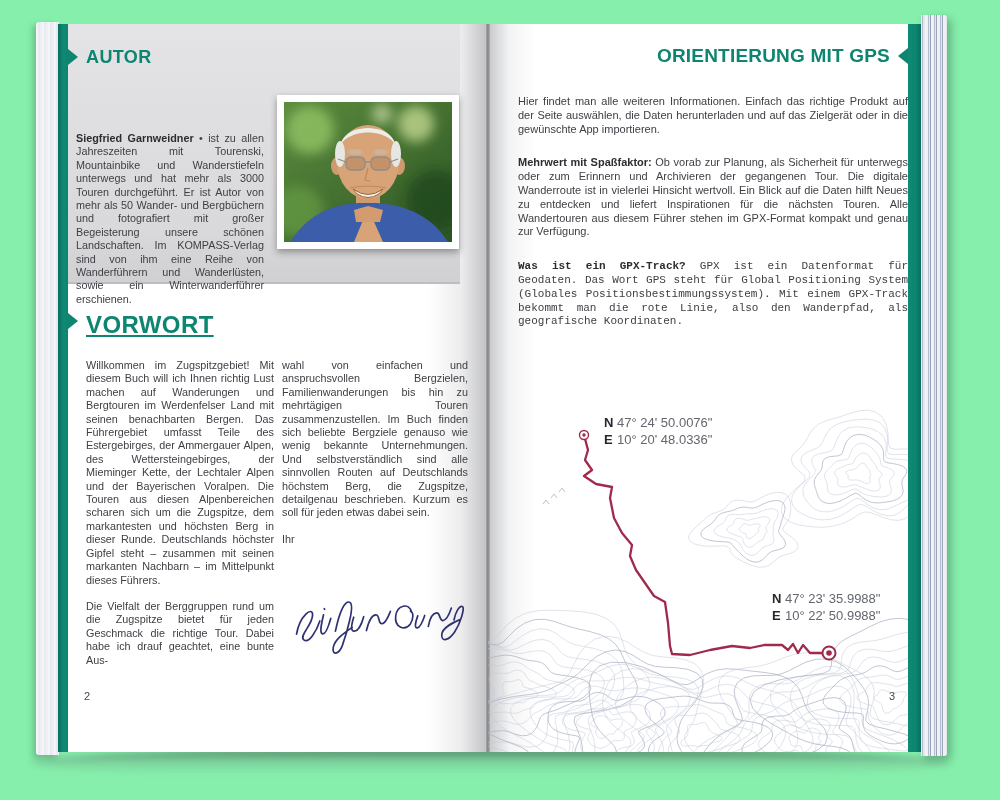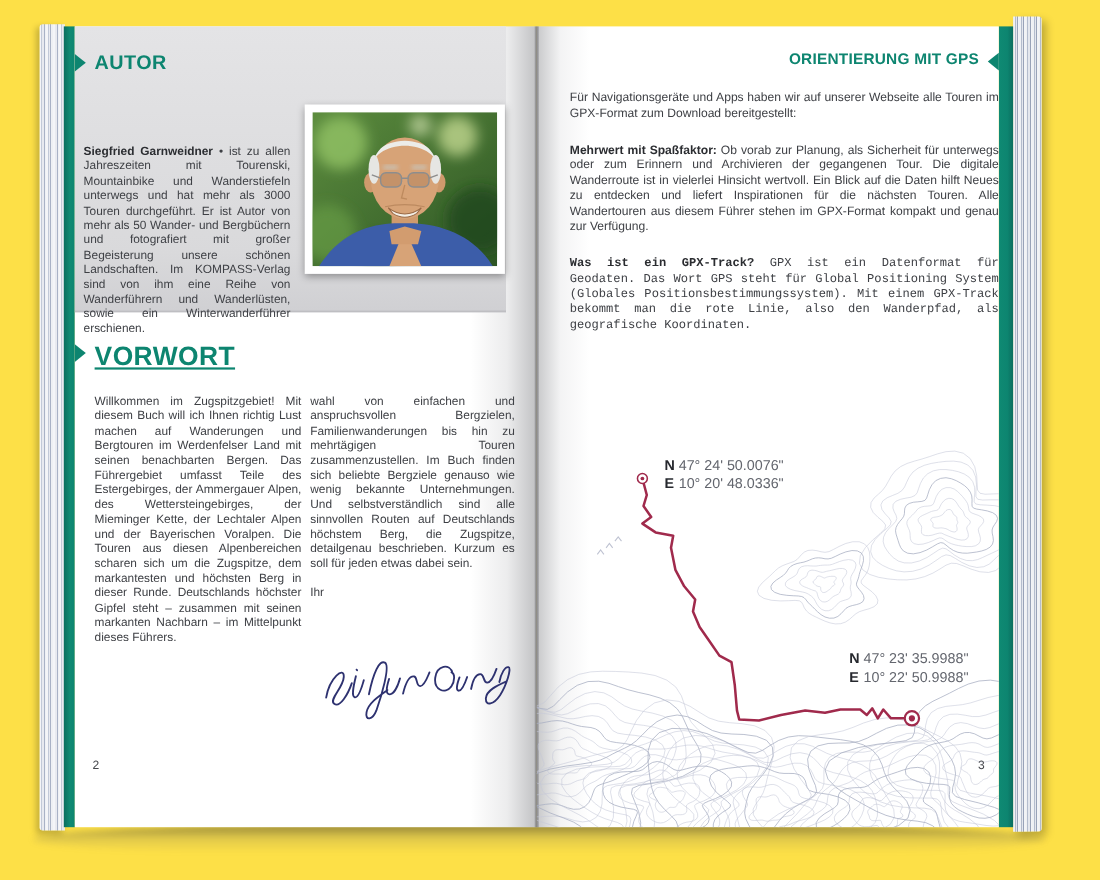--- a/index.html
+++ b/index.html
@@ -1,16 +1,16 @@
 <!DOCTYPE html>
 <html><head>
 <meta charset="utf-8">
 <style>
   html,body{margin:0;padding:0;background:#fff;}
-  .stage{position:relative;width:1000px;height:800px;background:#fde047;overflow:hidden;
+  .stage{position:relative;width:1000px;height:800px;background:#86efac;overflow:hidden;
          font-family:"Liberation Sans",sans-serif;}
   .abs{position:absolute;}
   
   .book-shadow{left:30px;top:748px;width:920px;height:30px;
     background:linear-gradient(180deg,rgba(35,35,38,.55),rgba(90,90,95,.18) 45%,rgba(255,255,255,0) 90%);
     filter:blur(3px);border-radius:50%/18px;}
   .stack-left{left:36px;top:22px;width:23px;height:733px;border-radius:3px 0 0 3px;
     background:repeating-linear-gradient(90deg,#f4f5f8 0 1.6px,#c2c9d8 1.6px 2.4px,#e8eaf0 2.4px 3.8px,#a9b2c6 3.8px 4.5px,#eef0f4 4.5px 6px);
     box-shadow:-3px 3px 6px rgba(0,0,0,.22);}
   .stack-right{left:921px;top:15px;width:26px;height:741px;border-radius:0 3px 3px 0;
@@ -25,21 +25,21 @@
     background:linear-gradient(90deg,rgba(255,255,255,0),rgba(120,122,128,.14) 55%,rgba(70,72,78,.34) 100%);}
   .page-right{left:488px;top:24px;width:420px;height:728px;background:#ffffff;}
   .page-right::before{content:"";position:absolute;left:0;top:0;width:48px;height:100%;
     background:linear-gradient(90deg,rgba(70,72,78,.30),rgba(140,142,148,.10) 45%,rgba(255,255,255,0) 100%);}
   .spine{left:486px;top:24px;width:4px;height:728px;
     background:linear-gradient(90deg,rgba(40,40,44,.18),rgba(30,30,34,.38),rgba(40,40,44,.15));filter:blur(.6px);}
   
   .hd{font-weight:bold;color:#0d8570;letter-spacing:.4px;}
   .hd-autor{left:86px;top:47px;font-size:18px;}
   .hd-vorwort{left:86px;top:311px;font-size:24px;text-decoration:underline;}
-  .hd-gps{left:518px;top:45px;width:372px;font-size:14px;text-align:right;letter-spacing:.2px;}
+  .hd-gps{left:518px;top:45px;width:372px;font-size:19px;text-align:right;letter-spacing:.2px;}
   .notch-r{width:0;height:0;border-top:8px solid transparent;border-bottom:8px solid transparent;border-left:10px solid #0d8570;}
   .notch-l{width:0;height:0;border-top:8px solid transparent;border-bottom:8px solid transparent;border-right:10px solid #0d8570;}
   .n1{left:68px;top:49px;} .n2{left:68px;top:313px;} .n3{left:898px;top:48px;}
   
   .body-txt{font-size:10.8px;line-height:13.4px;text-align:justify;color:#3e4045;}
   .body-txt .b,.b{font-weight:bold;color:#2b2d31;}
   .autor-box{left:68px;top:24px;width:392px;height:258px;
     background:linear-gradient(180deg,#e4e4e6,#d9d9db 80%,#d0d0d3);border-bottom:2px solid #bebec2;}
   .autor-bio{left:76px;top:92px;width:188px;margin-top:40px;}
   .photo{left:277px;top:95px;width:168px;height:140px;background:#fff;padding:7px;
@@ -130,20 +130,21 @@
         <path d="M66,86 Q84,82 102,86" stroke="#b07f55" stroke-width="1" fill="none" opacity=".7"></path>
       </g>
     </svg>
   </div>
 
   <div class="abs notch-r n2"></div>
   <div class="abs hd hd-vorwort">VORWORT</div>
 
   <div class="abs body-txt col1">
     <p>Willkommen im Zugspitzgebiet! Mit diesem Buch will ich Ihnen richtig Lust machen auf Wanderungen und Bergtouren im Werdenfelser Land mit seinen benachbarten Bergen. Das Führergebiet umfasst Teile des Estergebirges, der Ammergauer Alpen, des Wettersteingebirges, der Mieminger Kette, der Lechtaler Alpen und der Bayerischen Voralpen. Die Touren aus diesen Alpenbereichen scharen sich um die Zugspitze, dem markantesten und höchsten Berg in dieser Runde. Deutschlands höchster Gipfel steht – zusammen mit seinen markanten Nachbarn – im Mittelpunkt dieses Führers.</p>
+    <p>Die Vielfalt der Berggruppen rund um die Zugspitze bietet für jeden Geschmack die richtige Tour. Dabei habe ich drauf geachtet, eine bunte Aus-</p>
   </div>
   <div class="abs body-txt col2">
     <p>wahl von einfachen und anspruchsvollen Bergzielen, Familienwanderungen bis hin zu mehrtägigen Touren zusammenzustellen. Im Buch finden sich beliebte Bergziele genauso wie wenig bekannte Unternehmungen. Und selbstverständlich sind alle sinnvollen Routen auf Deutschlands höchstem Berg, die Zugspitze, detailgenau beschrieben. Kurzum es soll für jeden etwas dabei sein.</p>
     <p class="closing">Ihr</p>
   </div>
 
   <div class="abs signature" title="Siegfried Garnweidner">
     <svg width="178" height="72" viewBox="0 0 178 72">
       <g fill="none" stroke="#2e3270" stroke-width="1.7" stroke-linecap="round" stroke-linejoin="round">
         <path d="M8,46 C12,28 26,18 25,28 C24,38 10,48 15,52 C20,56 28,44 32,34 M36,28 C33,38 31,46 34,47 C37,48 41,38 43,32 M37,22 L37.4,22.6 M47,45 C52,26 58,14 63,17 C68,20 58,48 53,60 C49,69 42,69 44,61 C46,53 56,47 64,42 M66,32 C63,40 62,46 66,46 C70,46 74,38 76,32 M78,46 C81,36 85,30 89,31 C92,32 90,40 94,40 C98,40 101,32 103,28"></path>
@@ -154,21 +155,21 @@
 
   <div class="abs pageno pn2">2</div>
 
   <div class="abs page-right"></div>
   <div class="abs spine"></div>
 
   <div class="abs hd hd-gps">ORIENTIERUNG MIT GPS</div>
   <div class="abs notch-l n3"></div>
 
   <div class="abs rp-text">
-    <p>Für Navigationsgeräte und Apps haben wir auf unserer Webseite alle Touren im GPX-Format zum Download bereitgestellt:</p>
+    <p class="mt12">Hier findet man alle weiteren Informationen. Einfach das richtige Produkt auf der Seite auswählen, die Daten herunterladen und auf das Zielgerät oder in die gewünschte App importieren.</p>
     <p class="mt20"><span class="b">Mehrwert mit Spaßfaktor:</span><span> Ob vorab zur Planung, als Sicherheit für unterwegs oder zum Erinnern und Archivieren der gegangenen Tour. Die digitale Wanderroute ist in vielerlei Hinsicht wertvoll. Ein Blick auf die Daten hilft Neues zu entdecken und liefert Inspirationen für die nächsten Touren. Alle Wandertouren aus diesem Führer stehen im GPX-Format kompakt und genau zur Verfügung.</span></p>
     <p class="mt21"><span class="b">Was ist ein GPX-Track?</span><span> GPX ist ein Datenformat für Geodaten. Das Wort GPS steht für Global Positioning System (Globales Positionsbestimmungssystem). Mit einem GPX-Track bekommt man die rote Linie, also den Wanderpfad, als geografische Koordinaten.</span></p>
   </div>
 
   <svg class="abs map" id="mapSvg" viewBox="0 0 420 374">
       <path d="M49.3,315.0L49.9,316.3L49.5,317.6L48.2,318.8L46.0,319.6L43.7,320.1L41.5,320.4L39.9,320.8L38.9,321.4L38.3,322.2L37.8,323.1L37.0,323.9L35.9,324.5L34.5,324.7L33.1,324.7L31.7,324.6L30.4,324.5L29.2,324.7L28.0,325.1L26.7,325.4L25.3,325.7L23.8,325.8L22.4,325.8L20.8,325.7L19.2,325.6L17.2,325.7L15.1,325.7L12.9,325.5L11.1,324.8L10.1,323.7L10.0,322.2L11.0,320.5L12.6,318.9L14.3,317.6L15.6,316.5L16.3,315.7L16.2,315.0L15.7,314.3L15.1,313.4L14.6,312.5L14.4,311.5L14.3,310.6L14.4,309.5L14.5,308.4L14.6,307.2L15.0,305.9L15.7,304.8L16.9,304.0L18.5,303.6L20.3,303.5L22.0,303.6L23.6,303.6L25.0,303.3L26.5,302.7L28.0,302.1L29.7,301.7L31.4,301.8L32.8,302.5L33.9,303.7L34.5,305.3L34.8,306.8L35.1,308.0L35.5,308.8L36.3,309.2L37.4,309.5L38.7,309.8L40.1,310.1L41.5,310.6L43.0,311.2L44.5,311.9L46.2,312.8L47.9,313.8L49.3,315.0Z" fill="none" stroke="#c5c9d8" stroke-width="0.65" opacity="0.8"></path>
       <path d="M68.2,315.0L68.0,317.4L65.7,319.6L61.9,321.3L57.6,322.5L53.6,323.3L50.6,324.1L48.6,325.0L47.3,326.3L46.2,327.7L44.9,329.0L43.1,330.0L41.0,330.6L38.8,331.2L36.8,331.7L34.8,332.6L32.7,333.6L30.5,334.6L28.0,335.2L25.4,335.4L22.9,335.1L20.5,334.6L18.0,334.1L15.2,334.1L11.9,334.4L8.0,334.8L4.0,334.9L0.5,334.1L-1.7,332.3L-2.3,329.7L-1.3,326.7L0.9,323.8L3.3,321.2L5.3,319.2L6.4,317.6L6.6,316.3L6.3,315.0L5.7,313.6L5.2,312.2L4.8,310.7L4.1,309.0L3.2,307.0L2.2,304.6L1.4,302.1L1.3,299.4L2.4,297.2L4.7,295.7L7.9,295.0L11.4,295.0L14.8,295.4L17.8,295.5L20.3,295.1L22.7,294.1L25.2,293.0L28.0,292.2L30.9,292.1L33.6,293.1L35.8,294.8L37.4,297.0L38.7,299.1L39.8,300.8L41.1,302.0L42.6,302.9L44.4,303.6L46.2,304.4L48.0,305.3L50.0,306.2L52.4,307.1L55.5,308.0L59.2,309.2L63.1,310.7L66.4,312.7L68.2,315.0Z" fill="none" stroke="#c5c9d8" stroke-width="0.65" opacity="0.8"></path>
       <path d="M86.3,315.0L83.6,318.4L78.8,321.2L72.9,323.4L67.5,325.0L63.1,326.4L59.8,327.8L57.4,329.3L55.2,330.9L52.9,332.3L50.3,333.5L47.8,334.7L45.5,336.1L43.4,338.0L41.3,340.3L38.7,342.9L35.6,345.0L31.9,346.2L28.0,346.2L24.2,345.3L20.6,344.0L17.2,343.1L13.4,342.9L8.9,343.5L3.6,344.3L-1.9,344.7L-6.9,343.9L-10.4,341.7L-11.9,338.3L-11.5,334.2L-9.8,330.2L-7.7,326.6L-5.8,323.6L-4.6,321.1L-4.0,318.9L-3.6,316.9L-3.3,315.0L-3.2,313.1L-3.7,311.1L-5.1,308.8L-7.6,306.0L-10.6,302.5L-13.3,298.4L-14.5,294.3L-13.6,290.7L-10.5,288.3L-5.7,287.1L-0.2,287.0L5.1,287.5L9.7,287.7L13.5,287.2L16.9,286.2L20.4,284.9L24.1,283.9L28.0,283.9L31.8,285.0L35.2,286.8L38.1,288.9L40.7,290.8L43.2,292.3L45.9,293.5L48.5,294.7L50.9,296.0L53.0,297.6L54.8,299.4L57.0,300.9L60.1,302.1L64.7,303.1L70.6,304.2L77.0,305.9L82.5,308.3L85.9,311.5L86.3,315.0Z" fill="none" stroke="#c5c9d8" stroke-width="0.65" opacity="0.8"></path>
       <path d="M100.7,315.0L95.7,319.1L89.5,322.5L83.3,325.3L77.9,327.6L73.2,329.7L69.1,331.5L65.0,333.0L61.0,334.2L57.4,335.4L54.5,336.9L52.5,339.3L51.1,342.9L49.6,347.2L47.2,351.7L43.6,355.4L38.8,357.5L33.4,357.7L28.0,356.4L23.0,354.5L18.3,353.1L13.5,352.7L8.0,353.2L1.7,354.2L-4.8,354.5L-10.8,353.5L-15.4,350.9L-18.1,347.0L-19.0,342.4L-18.7,337.7L-18.0,333.5L-17.3,329.7L-16.6,326.3L-15.6,323.1L-14.2,320.2L-12.5,317.5L-11.2,315.0L-11.3,312.6L-13.6,309.9L-17.9,306.5L-23.4,302.0L-28.5,296.7L-31.5,291.1L-31.3,286.1L-27.8,282.5L-21.7,280.4L-14.5,279.8L-7.5,279.8L-1.2,279.8L4.1,279.3L8.8,278.4L13.5,277.5L18.4,277.1L23.3,277.5L28.0,278.7L32.4,280.2L36.5,281.5L40.6,282.4L44.8,282.9L49.2,283.4L53.3,284.6L56.6,286.6L59.1,289.3L61.0,292.1L63.3,294.4L66.9,296.1L72.7,297.1L80.4,298.0L88.9,299.6L96.6,302.2L101.6,306.0L102.9,310.4L100.7,315.0Z" fill="none" stroke="#aab0c4" stroke-width="0.9" opacity="0.8"></path>
       <path d="M111.5,315.0L106.2,319.8L100.6,323.9L94.9,327.5L89.0,330.4L82.7,332.7L76.0,334.3L69.6,335.2L64.3,336.2L61.0,337.9L59.6,341.2L59.5,346.3L59.3,352.7L57.8,359.4L54.2,364.9L48.6,368.3L41.7,369.2L34.7,368.1L28.0,366.1L21.8,364.5L15.6,363.9L9.1,364.1L2.0,364.6L-5.1,364.3L-11.6,362.7L-16.8,359.5L-20.6,355.2L-23.1,350.5L-25.1,345.9L-26.8,341.7L-28.2,337.5L-28.8,333.4L-28.0,329.2L-25.6,325.0L-22.4,321.2L-19.7,317.9L-19.2,315.0L-21.9,312.0L-28.0,308.1L-35.8,303.1L-43.4,296.9L-48.3,290.3L-49.3,284.0L-46.0,279.0L-39.5,275.6L-31.4,273.7L-23.1,272.7L-15.4,272.0L-8.4,271.2L-1.8,270.6L4.7,270.5L11.1,271.2L17.2,272.6L22.9,274.2L28.0,275.3L33.0,275.4L38.3,274.6L44.1,273.3L50.2,272.6L56.0,273.3L60.7,275.6L64.1,279.2L66.6,283.1L69.2,286.3L73.5,288.5L80.1,289.6L89.0,290.5L98.9,292.0L107.9,294.8L114.1,299.0L116.6,304.1L115.4,309.7L111.5,315.0Z" fill="none" stroke="#c5c9d8" stroke-width="0.65" opacity="0.8"></path>

